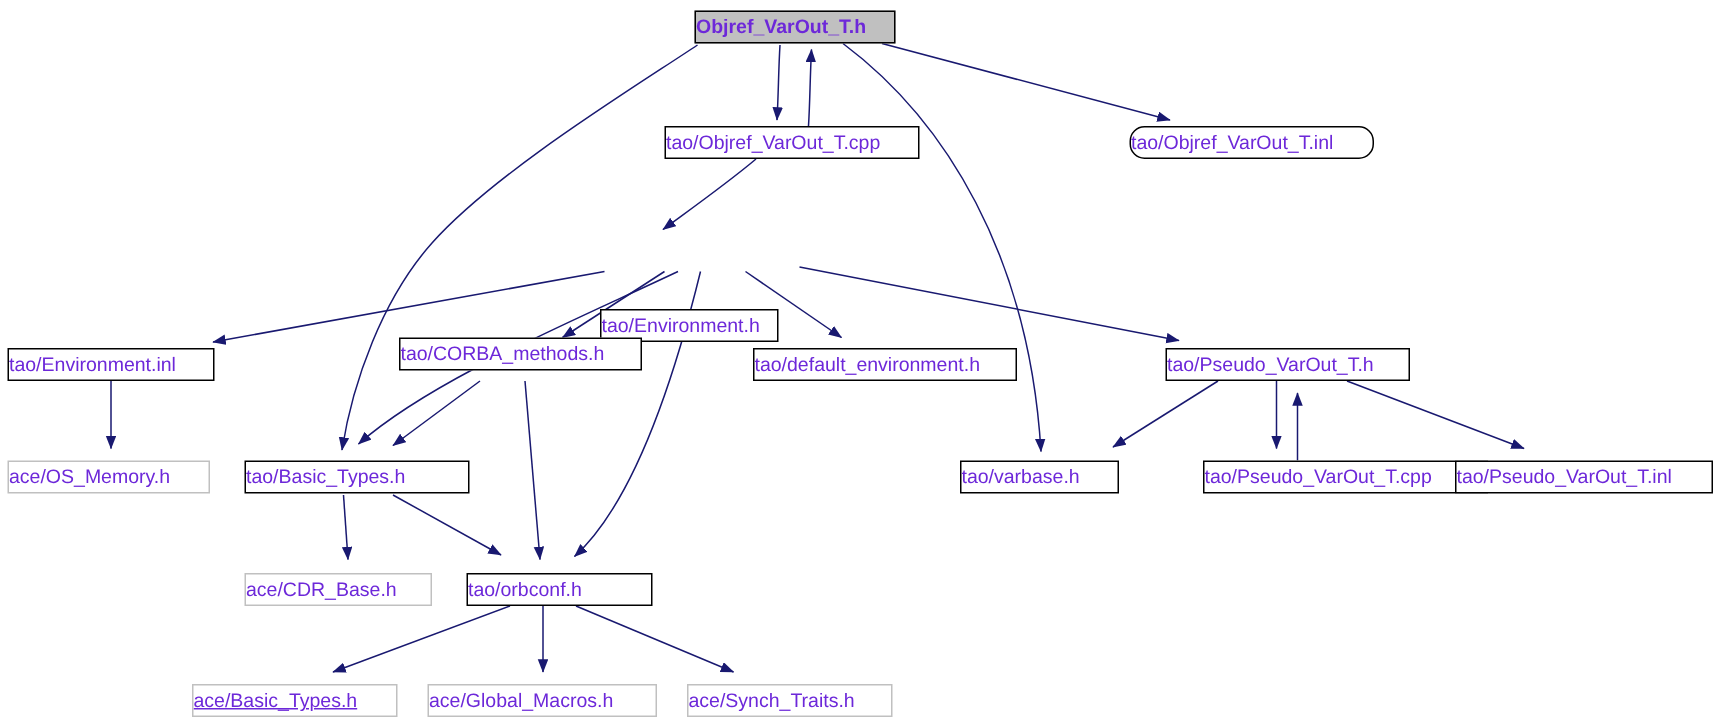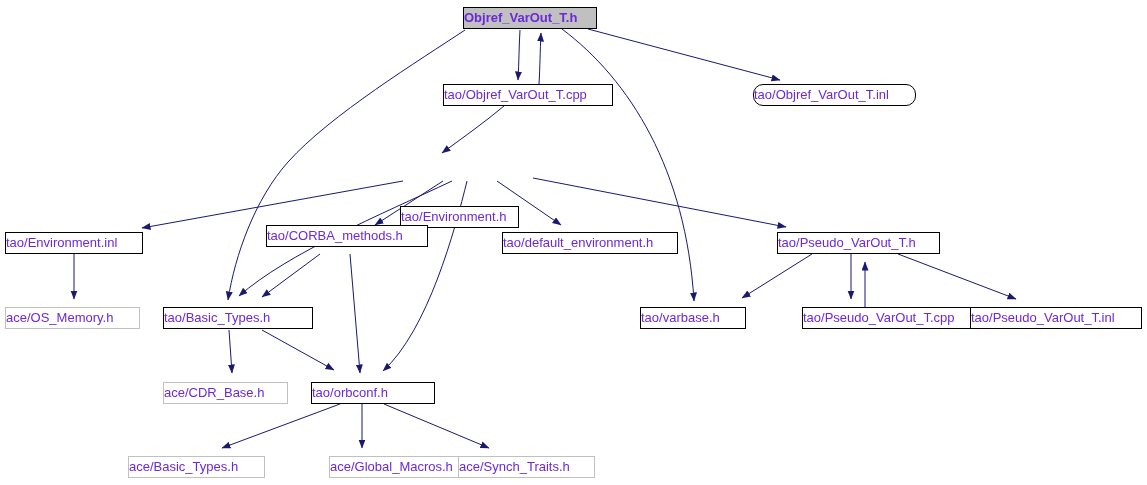--- a/index.html
+++ b/index.html
@@ -73,17 +73,17 @@
       <div class="node internal" style="left: 266px; top: 225px; width: 162px;">tao/CORBA_methods.h</div>
       <div class="node internal" style="left: 502px; top: 232px; width: 176px;">tao/default_environment.h</div>
       <div class="node internal" style="left: 777px; top: 232px; width: 163px;">tao/Pseudo_VarOut_T.h</div>
       <div class="node external" style="left: 5px; top: 307px; width: 135px;">ace/OS_Memory.h</div>
       <div class="node internal" style="left: 163px; top: 307px; width: 150px;">tao/Basic_Types.h</div>
       <div class="node internal" style="left: 640px; top: 307px; width: 106px;">tao/varbase.h</div>
       <div class="node internal" style="left: 802px; top: 307px; width: 190px;">tao/Pseudo_VarOut_T.cpp</div>
       <div class="node internal" style="left: 970px; top: 307px; width: 172px;">tao/Pseudo_VarOut_T.inl</div>
       <div class="node external" style="left: 163px; top: 382px; width: 125px;">ace/CDR_Base.h</div>
       <div class="node internal" style="left: 311px; top: 382px; width: 124px;">tao/orbconf.h</div>
-      <div class="node external" style="left: 128px; top: 456px; width: 137px;">ace/Basic_Types.h</div>
-      <div class="node external" style="left: 285px; top: 456px; width: 153px; margin-left: 44px;">ace/Global_Macros.h</div>
+      <div class="node external" style="left: 128px; top: 456px; width: 137px; text-decoration: underline;">ace/Basic_Types.h</div>
+      <div class="node external" style="left: 285px; top: 456px; width: 153px;">ace/Global_Macros.h</div>
       <div class="node external" style="left: 458px; top: 456px; width: 137px;">ace/Synch_Traits.h</div>
     </div>
 </div>
 
 </body></html>

